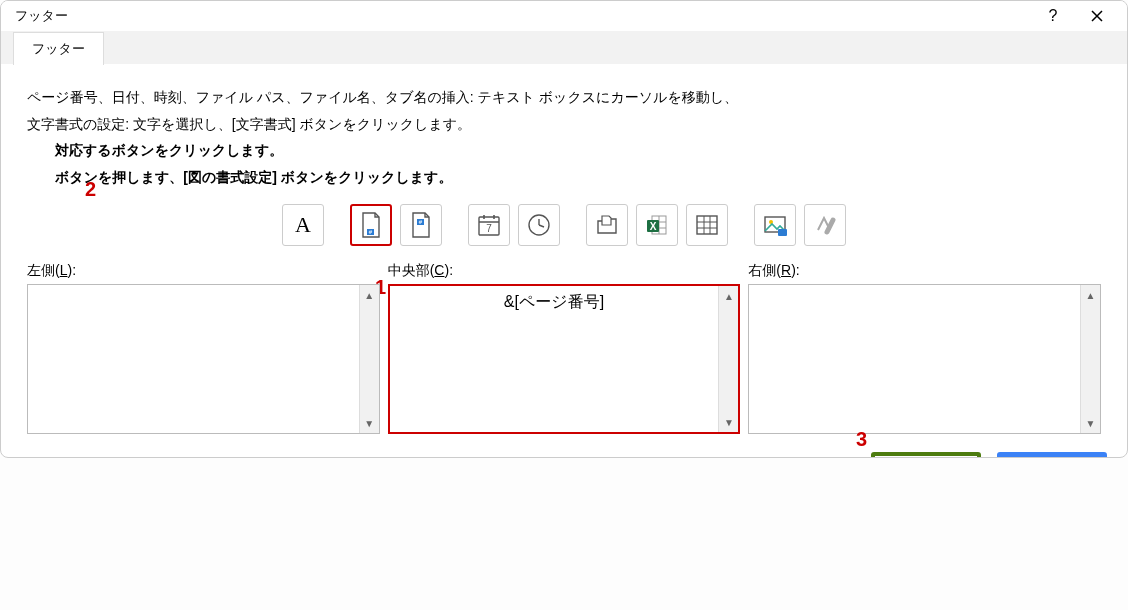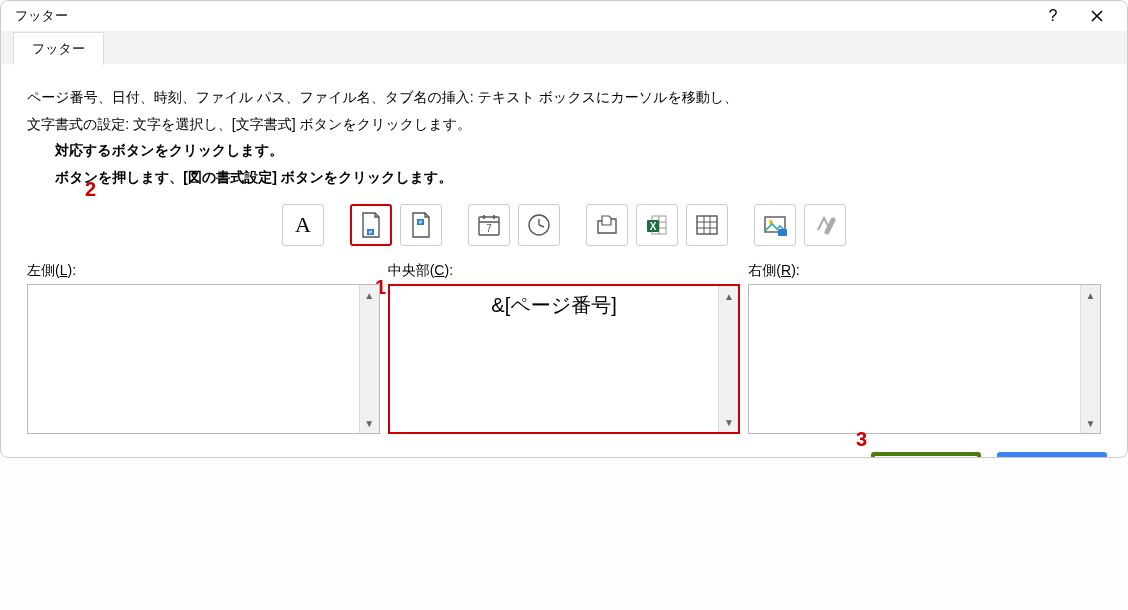--- a/index.html
+++ b/index.html
@@ -98,21 +98,21 @@
     border: 1px solid #bbb;
     display: flex;
   }
   .textarea-wrap.highlight { border: 2px solid #c00; }
   .textarea {
     flex: 1;
     border: none;
     resize: none;
     outline: none;
     font-family: inherit;
-    font-size: 20px;
+    font-size: 16px;
     padding: 6px 8px;
     text-align: center;
   }
   .textarea.left { text-align: left; }
   .textarea.right { text-align: right; }
   .scrollbtns {
     width: 20px;
     display: flex;
     flex-direction: column;
     justify-content: space-between;

